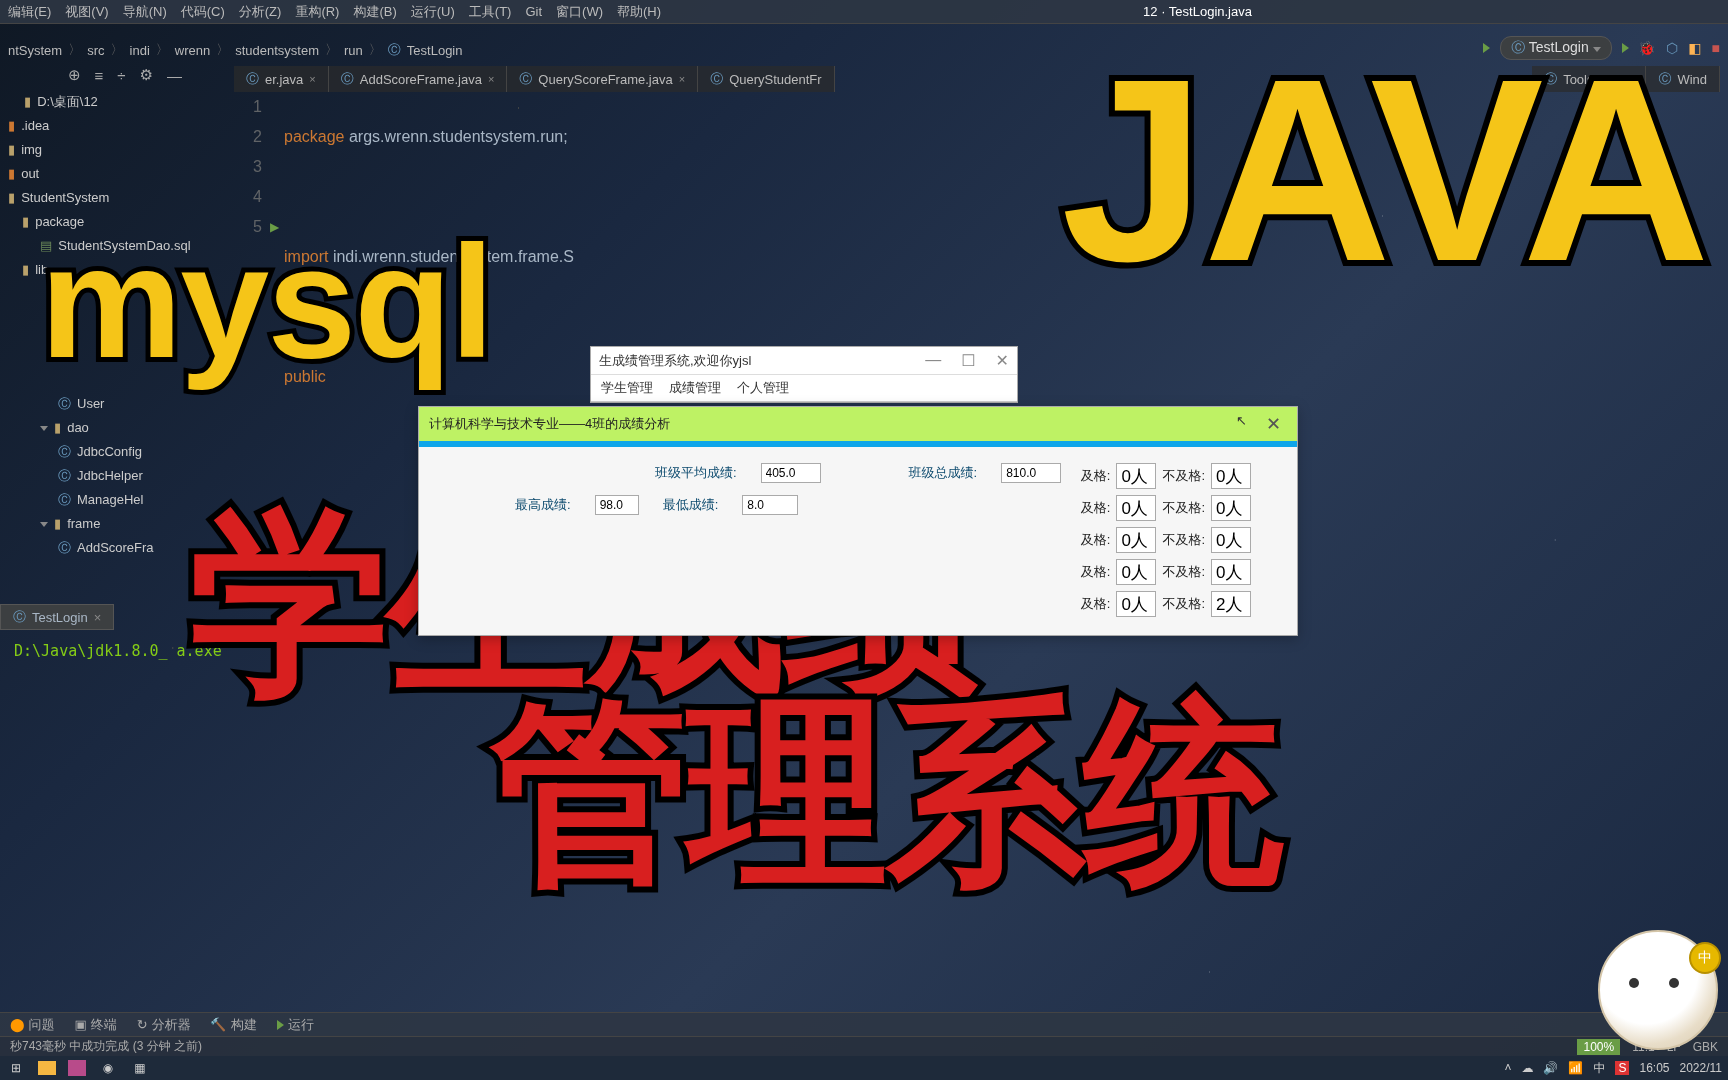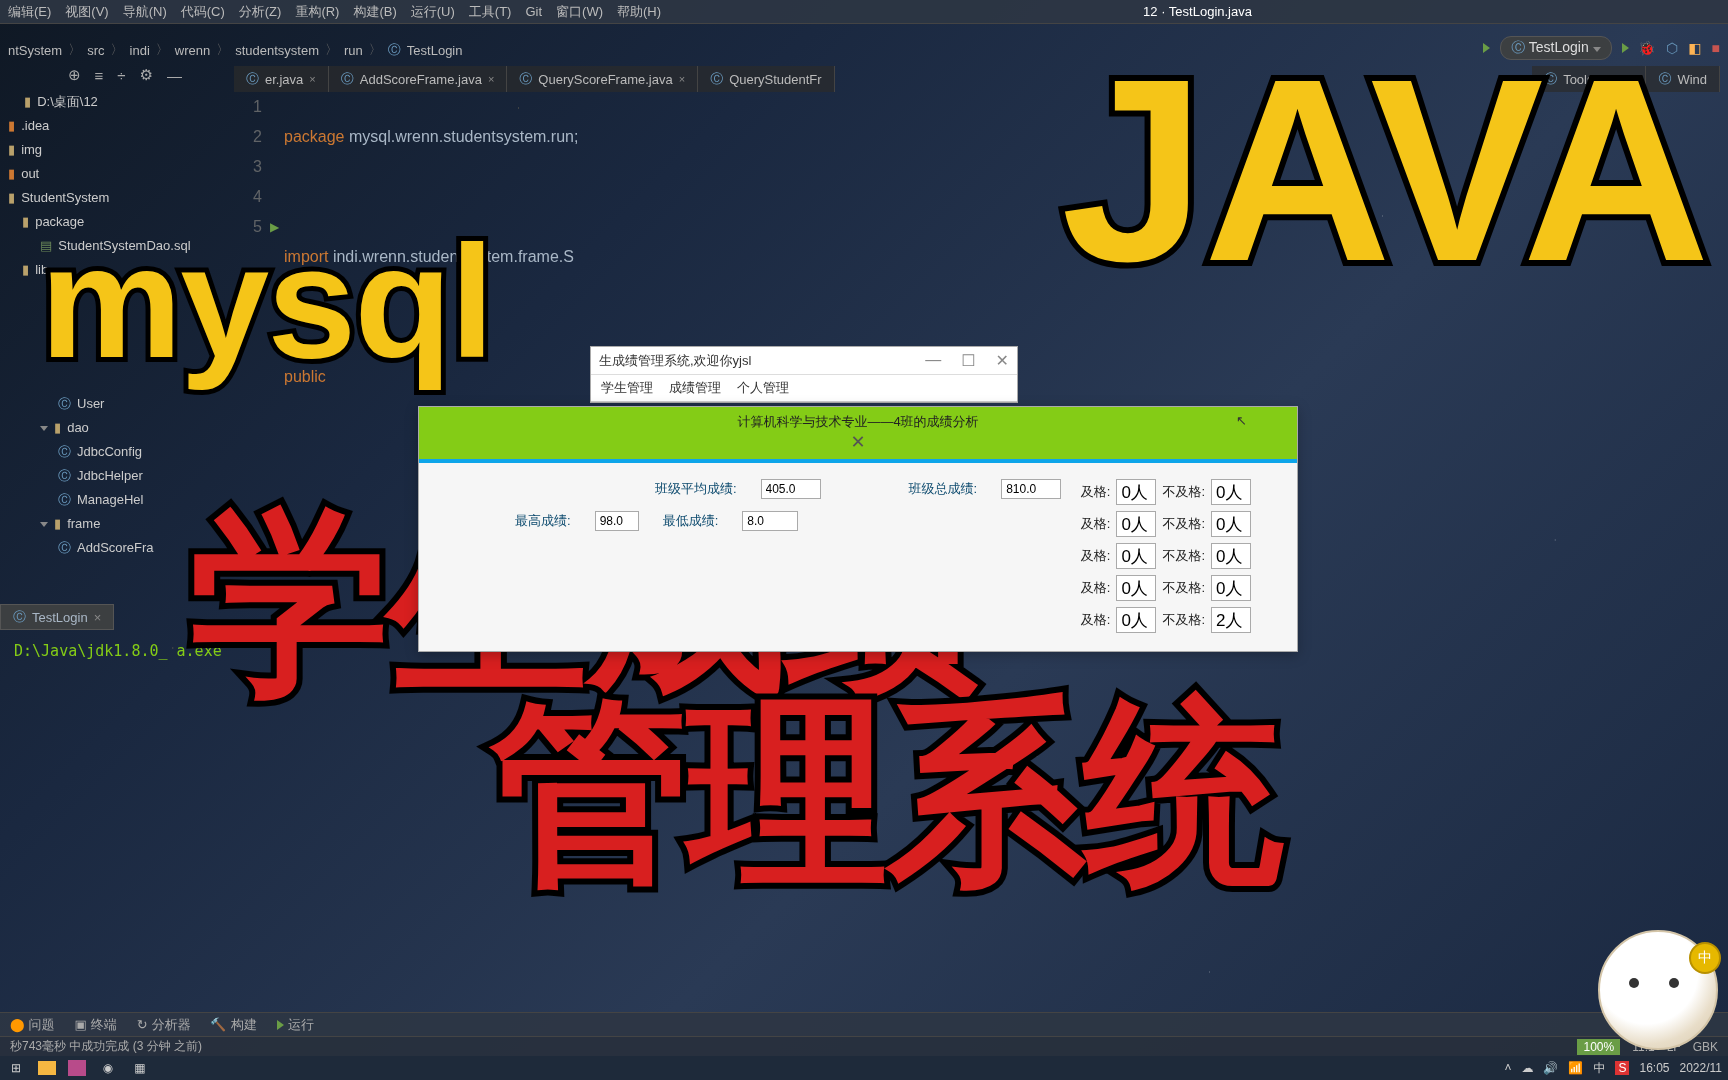--- a/index.html
+++ b/index.html
@@ -54,21 +54,21 @@
 
 
 .app-win { position:absolute; top:346px; left:590px; width:428px; background:#f4f4f4; border:1px solid #aaa; font-size:13px; color:#333; }
 .app-title { display:flex; justify-content:space-between; align-items:center; padding:4px 8px; background:#fff; border-bottom:1px solid #ddd;}
 .app-title .ctrls{ display:flex; gap:20px; color:#888; font-size:16px;}
 .app-menu { display:flex; gap:16px; padding:4px 10px; background:#fff; border-bottom:1px solid #ccc;}
 .app-menu span{ cursor:pointer;}
 
 
 .score-win { position:absolute; top:406px; left:418px; width:880px; background:#f6f6f6; border:1px solid #aaa; font-size:13px; color:#222; z-index:5; box-shadow:0 3px 12px rgba(0,0,0,.25);}
-.score-title { display:flex; justify-content:space-between; align-items:center; padding:6px 10px; background:#84cc16; border-bottom:4px solid #0ea5e9;flex-direction:column;}
+.score-title { display:flex; justify-content:space-between; align-items:center; padding:6px 10px; background:#bef264; border-bottom:6px solid #0ea5e9;}
 .score-title .close{ font-size:18px; color:#555; cursor:pointer; padding:0 6px;}
 .score-body { padding:10px 16px 18px;}
 .stat-row { display:flex; gap:24px; align-items:center; justify-content:center; padding:6px 0;}
 .stat-row label { color:#0c4a6e; }
 .stat-row input { width:60px; padding:2px 4px; border:1px solid #aaa; background:#fff; font-size:12px;}
 .pf-rows { margin-top:6px; display:flex; flex-direction:column; gap:6px; align-items:flex-end; padding-right:30px;}
 .pf-line { display:flex; gap:6px; align-items:center;}
 .pf-line input{ width:40px; padding:2px 4px; border:1px solid #aaa; background:#fff; font-size:17px;}
 
 
@@ -263,21 +263,21 @@
 <div class="code-area">
   <div class="gutter">
     <div>1</div>
       <div>2</div>
       <div>3</div>
       <div>4</div>
       <div>5</div>
   </div>
   <div class="play" style="top:120px">▶</div>
   <div class="code">
-<div><span class="kw">package</span><span class="pkg"> mysql.wrenn.studentsystem.run;</span></div>
+<div><span class="kw">package</span><span class="pkg"> args.wrenn.studentsystem.run;</span></div>
 <div> </div>
 <div><span class="kw">import</span><span class="pkg"> indi.wrenn.studentsystem.frame.S</span></div>
 <div> </div>
 <div><span class="kw">public</span></div>
 <div> </div>
 <div style="padding-left:220px"><span class="idn">ain</span><span class="idn">(String[] args) { StudentSystem</span></div>
   </div>
 </div>
 
 <div class="app-win">

